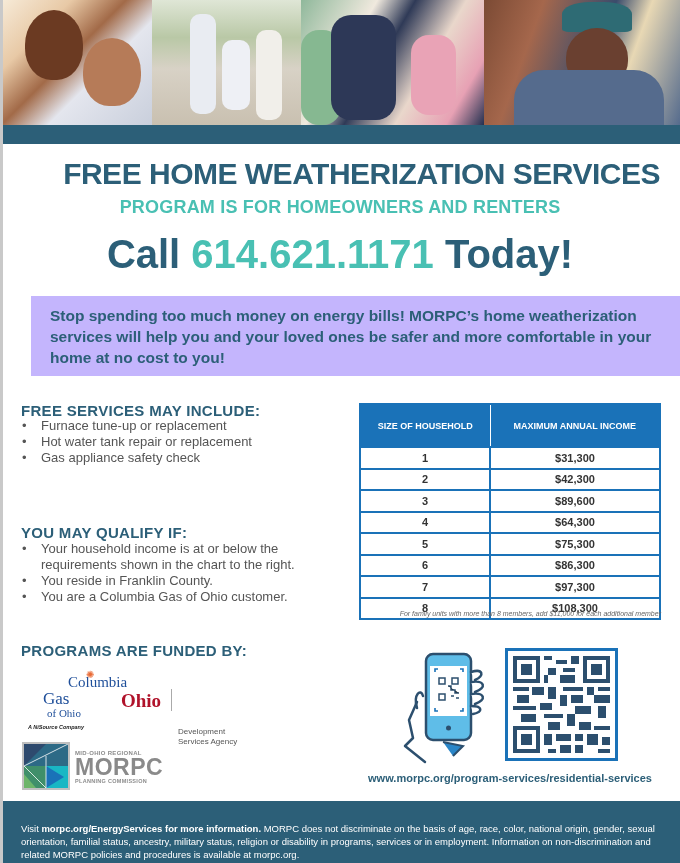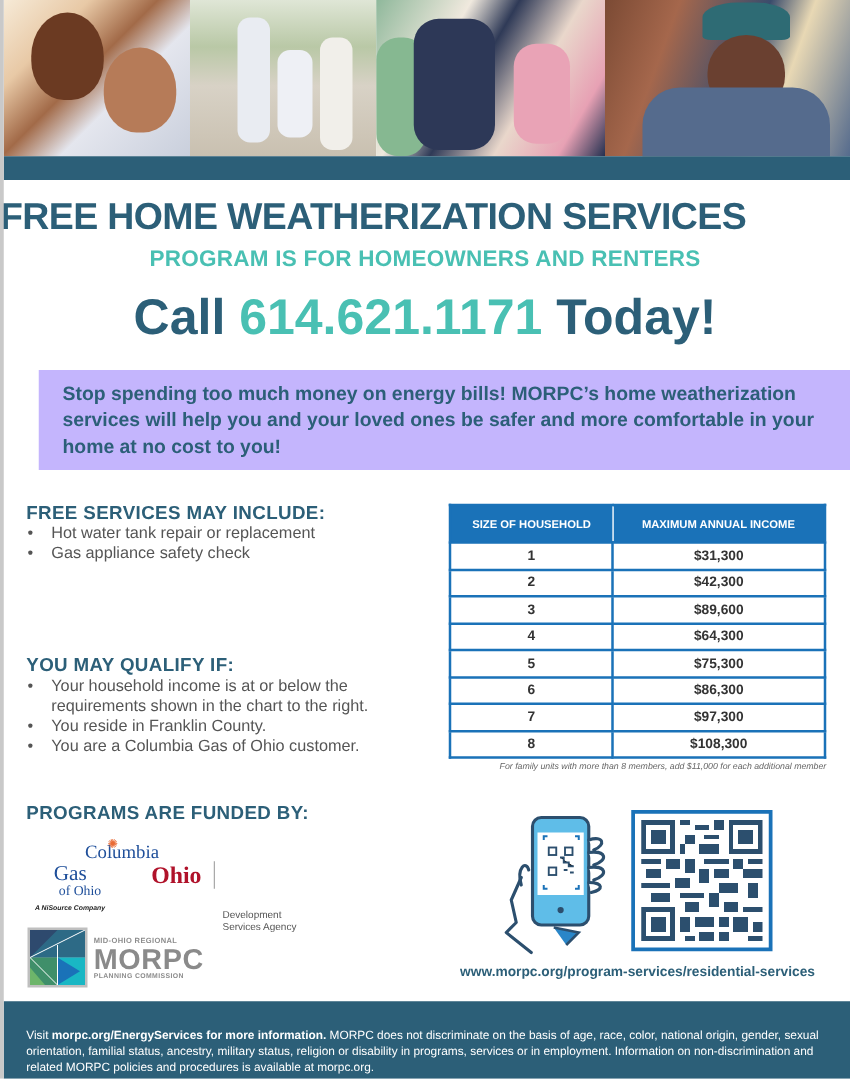--- a/index.html
+++ b/index.html
@@ -11,37 +11,37 @@
   .photos { position: absolute; left: 3px; top: 0; width: 677px; height: 125px; display: flex; }
   .photo { height: 125px; position: relative; overflow: hidden; }
   .p1 { width: 149px; background: linear-gradient(135deg, #f6ead7 0%, #e8c9a6 25%, #a26a48 45%, #e4e6ee 62%, #c9cfdc 100%); }
   .p2 { width: 149px; background: linear-gradient(180deg, #dfe6d6 0%, #b9c8a6 30%, #d8d2c6 55%, #c9c0b0 100%); }
   .p3 { width: 183px; background: linear-gradient(120deg, #8fb89b 0%, #f0e9de 30%, #2f3a57 45%, #e9d7cb 65%, #e7a1b4 85%, #233050 100%); }
   .p4 { width: 196px; background: linear-gradient(110deg, #7b4a34 0%, #a5674c 25%, #3a4c6c 55%, #e8d8b4 70%, #556b8d 100%); }
   .figure { position: absolute; border-radius: 50% 50% 45% 45%; }
   .band { position: absolute; left: 3px; top: 125px; width: 677px; height: 19px; background: #2c5f78; }
 
   
-  .title { position: absolute; left: 0; top: 157px; width: 660px; text-align: left; font-size: 30px; font-weight: bold; color: #2c5f78; letter-spacing: -0.5px; }
+  .title { position: absolute; left: 0; top: 157px; width: 660px; text-align: right; font-size: 30px; font-weight: bold; color: #2c5f78; letter-spacing: -0.5px; }
   .subtitle { position: absolute; left: 0; top: 197px; width: 680px; text-align: center; font-size: 18px; font-weight: bold; color: #49c0b3; letter-spacing: 0.2px; }
   .call { position: absolute; left: 0; top: 232px; width: 680px; text-align: center; font-size: 40px; font-weight: bold; color: #2c5f78; }
   .call .phone { color: #49c0b3; }
 
   
   .intro { position: absolute; left: 3px; top: 296px; width: 677px; height: 80px; background: #c4b5fd; padding: 9px 20px 0 19px; font-size: 15.5px; font-weight: bold; color: #2c5f78; line-height: 21px; margin-left: 28px; }
 
   
   .h2 { position: absolute; left: 21px; font-size: 15px; font-weight: bold; color: #2c5f78; letter-spacing: 0.3px; }
   .blist { position: absolute; left: 22px; list-style: none; font-size: 13px; color: #555555; line-height: 16px; }
   .blist li { position: relative; padding-left: 19px; }
   .blist li::before { content: "•"; position: absolute; left: 0; top: 0; color: #555; }
 
   
   .tbl { position: absolute; left: 359px; top: 403px; width: 302px; border-collapse: collapse; border: 2px solid #1a72b8; }
-  .tbl th { background: #1a72b8; color: #ffffff; font-size: 9px; font-weight: bold; height: 30px; border: 1px solid #ffffff; border-top: none; }
+  .tbl th { background: #1a72b8; color: #ffffff; font-size: 9px; font-weight: bold; height: 43px; border: 1px solid #ffffff; border-top: none; }
   .tbl th:first-child { border-left: none; }
   .tbl th:last-child { border-right: none; }
   .tbl td { height: 21.5px; text-align: center; font-size: 11px; font-weight: bold; color: #333333; border: 2px solid #1a72b8; background: #ffffff; }
   .tbl td.c1 { width: 130px; }
   .note { position: absolute; left: 359px; top: 610px; width: 302px; text-align: right; font-size: 7px; font-style: italic; color: #666666; }
 
   
   .cg { position: absolute; left: 20px; top: 674px; width: 80px; font-family: "Liberation Serif", serif; color: #1f4f9a; }
   .cg .l1 { font-size: 15px; line-height: 17px; margin-left: 48px; }
   .cg .l2 { font-size: 17px; line-height: 16px; padding-left: 23px; }
@@ -100,20 +100,21 @@
 <div class="call">
   <span>Call</span>
   <span class="phone">614.621.1171</span>
   <span>Today!</span>
 </div>
 
 <div class="intro">Stop spending too much money on energy bills! MORPC’s home weatherization services will help you and your loved ones be safer and more comfortable in your home at no cost to you!</div>
 
 <div class="h2" style="top:402px;">FREE SERVICES MAY INCLUDE:</div>
 <ul class="blist" style="top:418px;">
+  <li>Furnace tune-up or replacement</li>
   <li>Hot water tank repair or replacement</li>
   <li>Gas appliance safety check</li>
 </ul>
 
 <div class="h2" style="top:524px;">YOU MAY QUALIFY IF:</div>
 <ul class="blist" style="top:541px;width:300px;">
   <li>Your household income is at or below the requirements shown in the chart to the right.</li>
   <li>You reside in Franklin County.</li>
   <li>You are a Columbia Gas of Ohio customer.</li>
 </ul>

